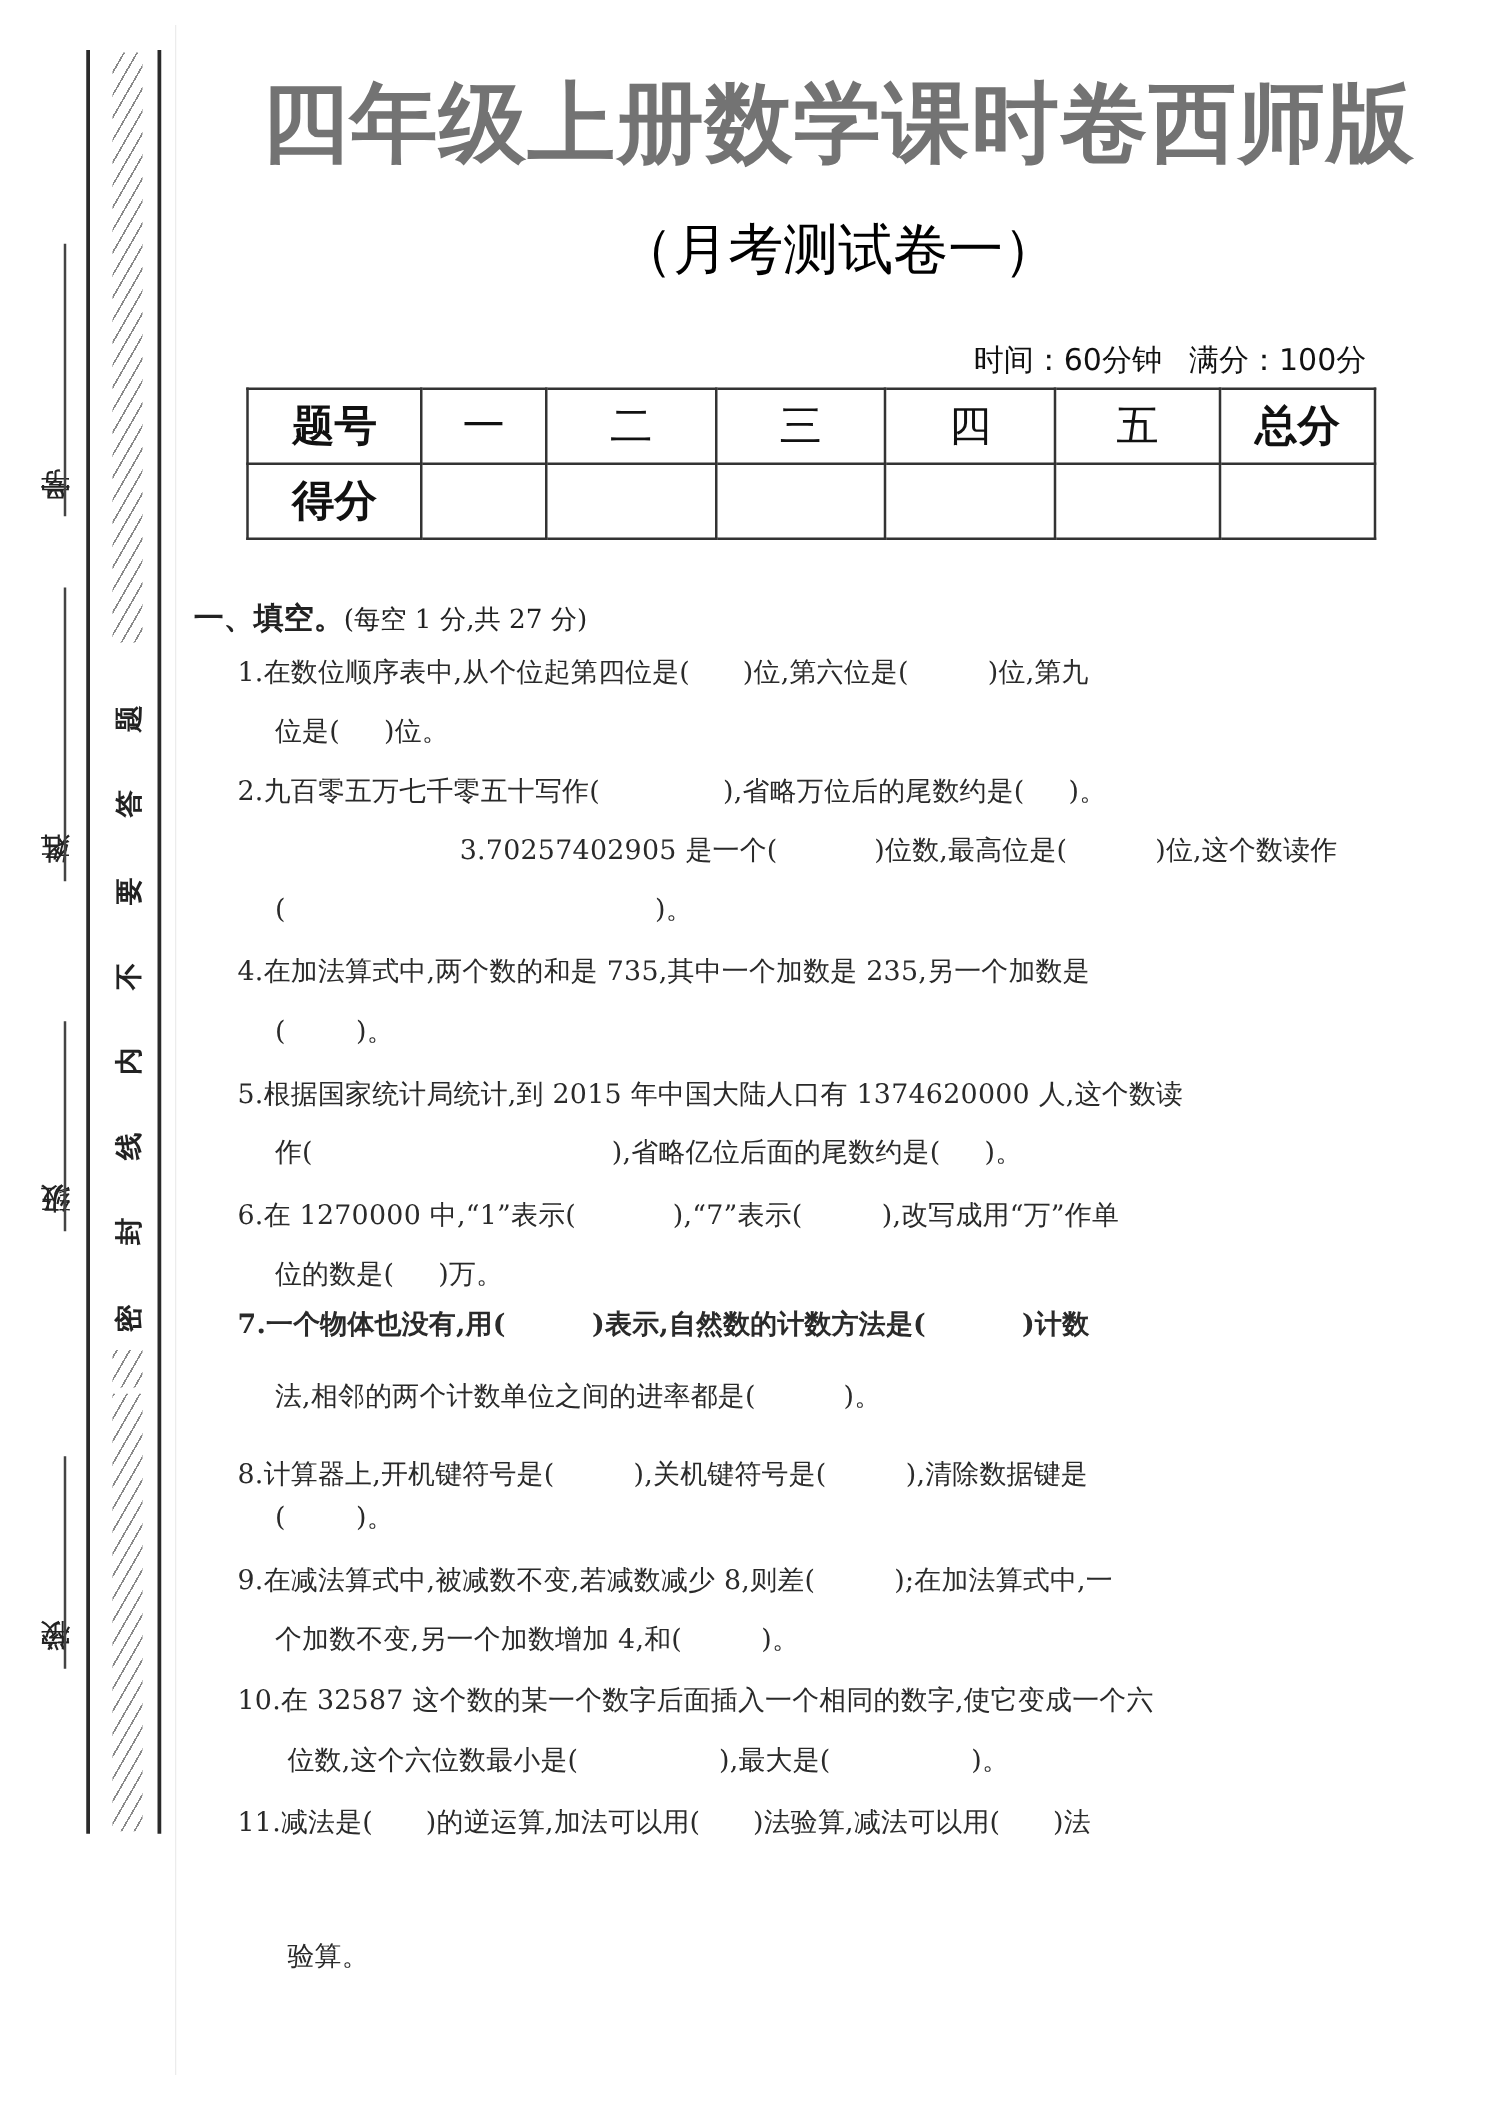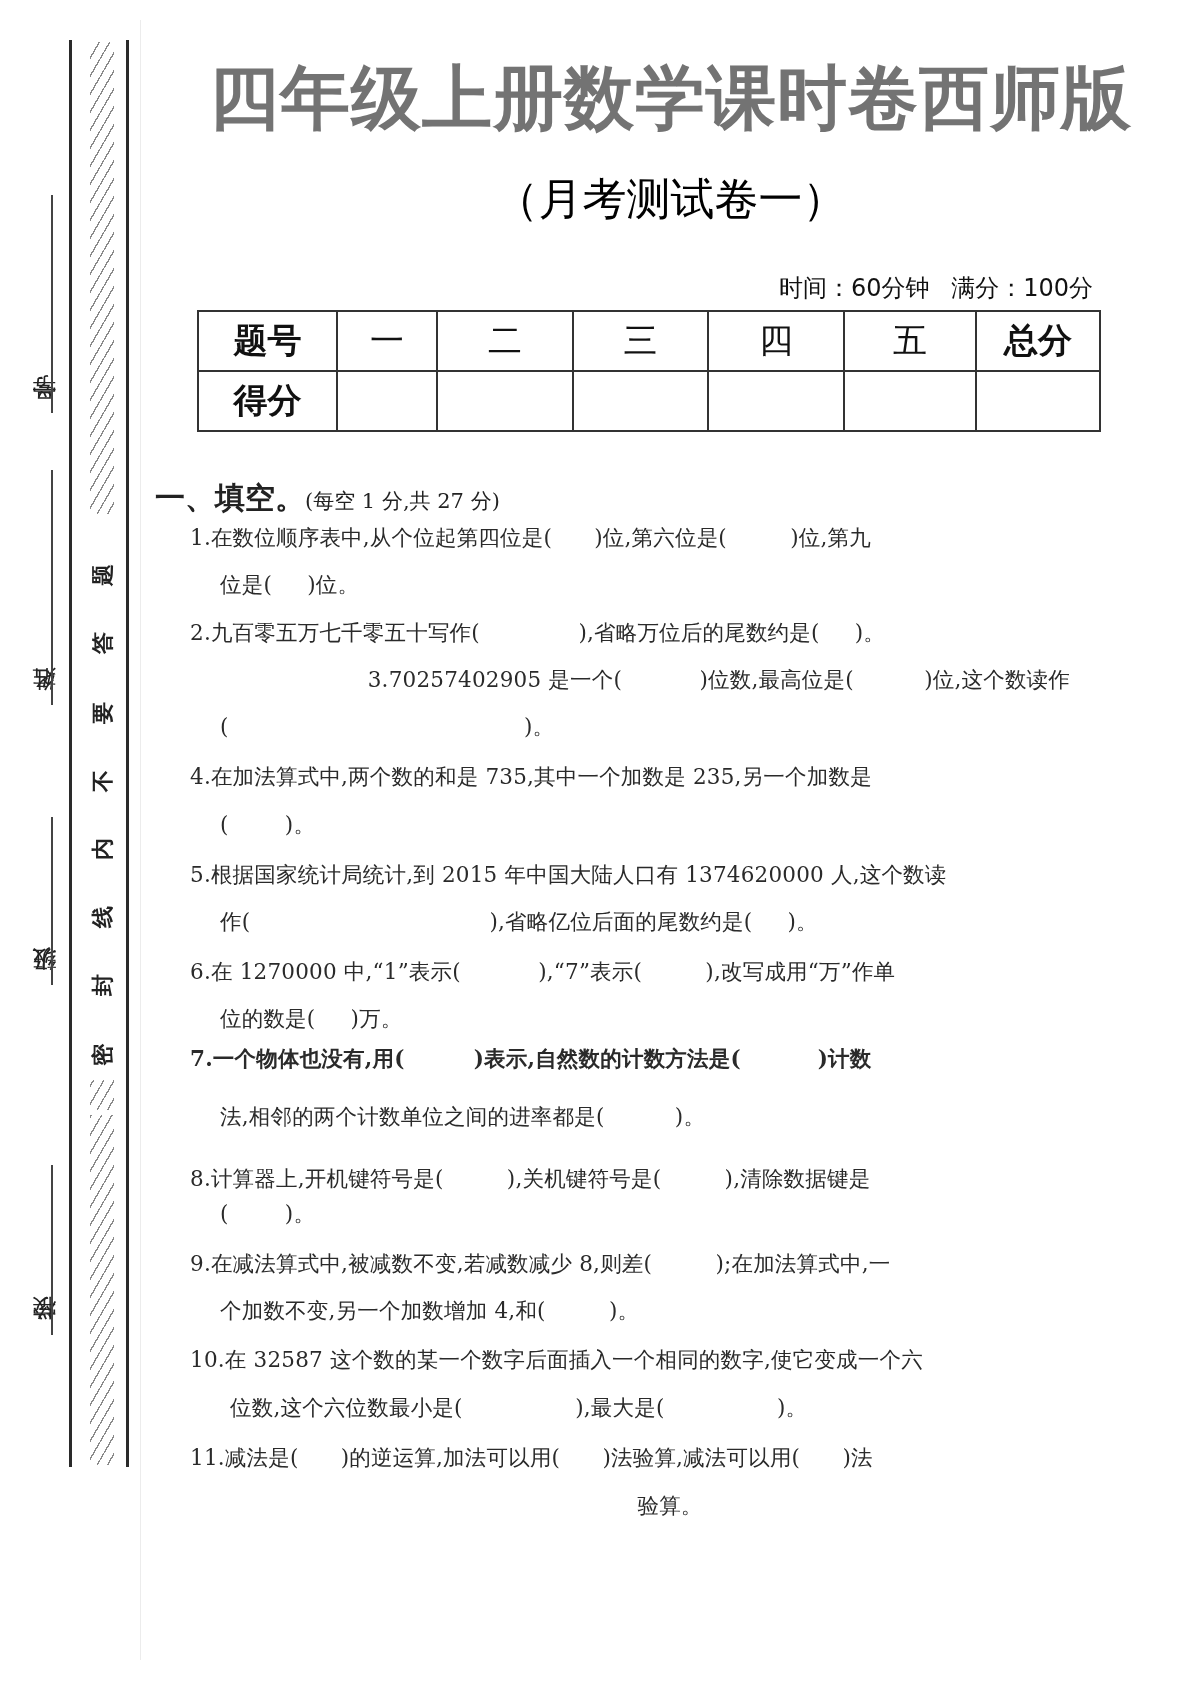--- a/index.html
+++ b/index.html
@@ -53,21 +53,21 @@
       font-family: "DejaVu Serif", serif; padding: 0; margin-top: 28px;
     }
     table.score tr { height: 60px; }
     table.score td.head { font-family: "DejaVu Sans", sans-serif; font-weight: bold; }
 
     
     .section {
       position: absolute; left: 155px; top: 478px; font-size: 21px;
       font-family: "DejaVu Serif", serif; color: #222;
     }
-    .section b { font-weight: bold; font-size: 30px; }
+    .section b { font-weight: bold; font-size: 24px; }
     .q {
       position: absolute; left: 190px; width: 880px; font-size: 21.5px; color: #2a2a2a;
       font-family: "DejaVu Serif", serif; white-space: pre; letter-spacing: 0.2px;
     }
     .q.cont { left: 220px; }
   </style>
 </head>
 <body>
 
 <div>
@@ -166,13 +166,13 @@
 <div class="q" style="top:1152px;margin-top:12px;">8.计算器上,开机键符号是(         ),关机键符号是(         ),清除数据键是</div>
 <div class="q cont" style="top:1199px;">(        )。</div>
 
 <div class="q" style="top:1249px;">9.在减法算式中,被减数不变,若减数减少 8,则差(         );在加法算式中,一</div>
 <div class="q cont" style="top:1296px;">个加数不变,另一个加数增加 4,和(         )。</div>
 
 <div class="q" style="top:1345px;">10.在 32587 这个数的某一个数字后面插入一个相同的数字,使它变成一个六</div>
 <div class="q cont" style="top:1393px; left:230px;">位数,这个六位数最小是(                ),最大是(                )。</div>
 
 <div class="q" style="top:1443px;">11.减法是(      )的逆运算,加法可以用(      )法验算,减法可以用(      )法</div>
-<div class="q cont" style="top:1491px; left:230px;text-align:center;">验算。</div>
+<div class="q cont" style="top:1550px; left:230px;">验算。</div>
 
 </body></html>

